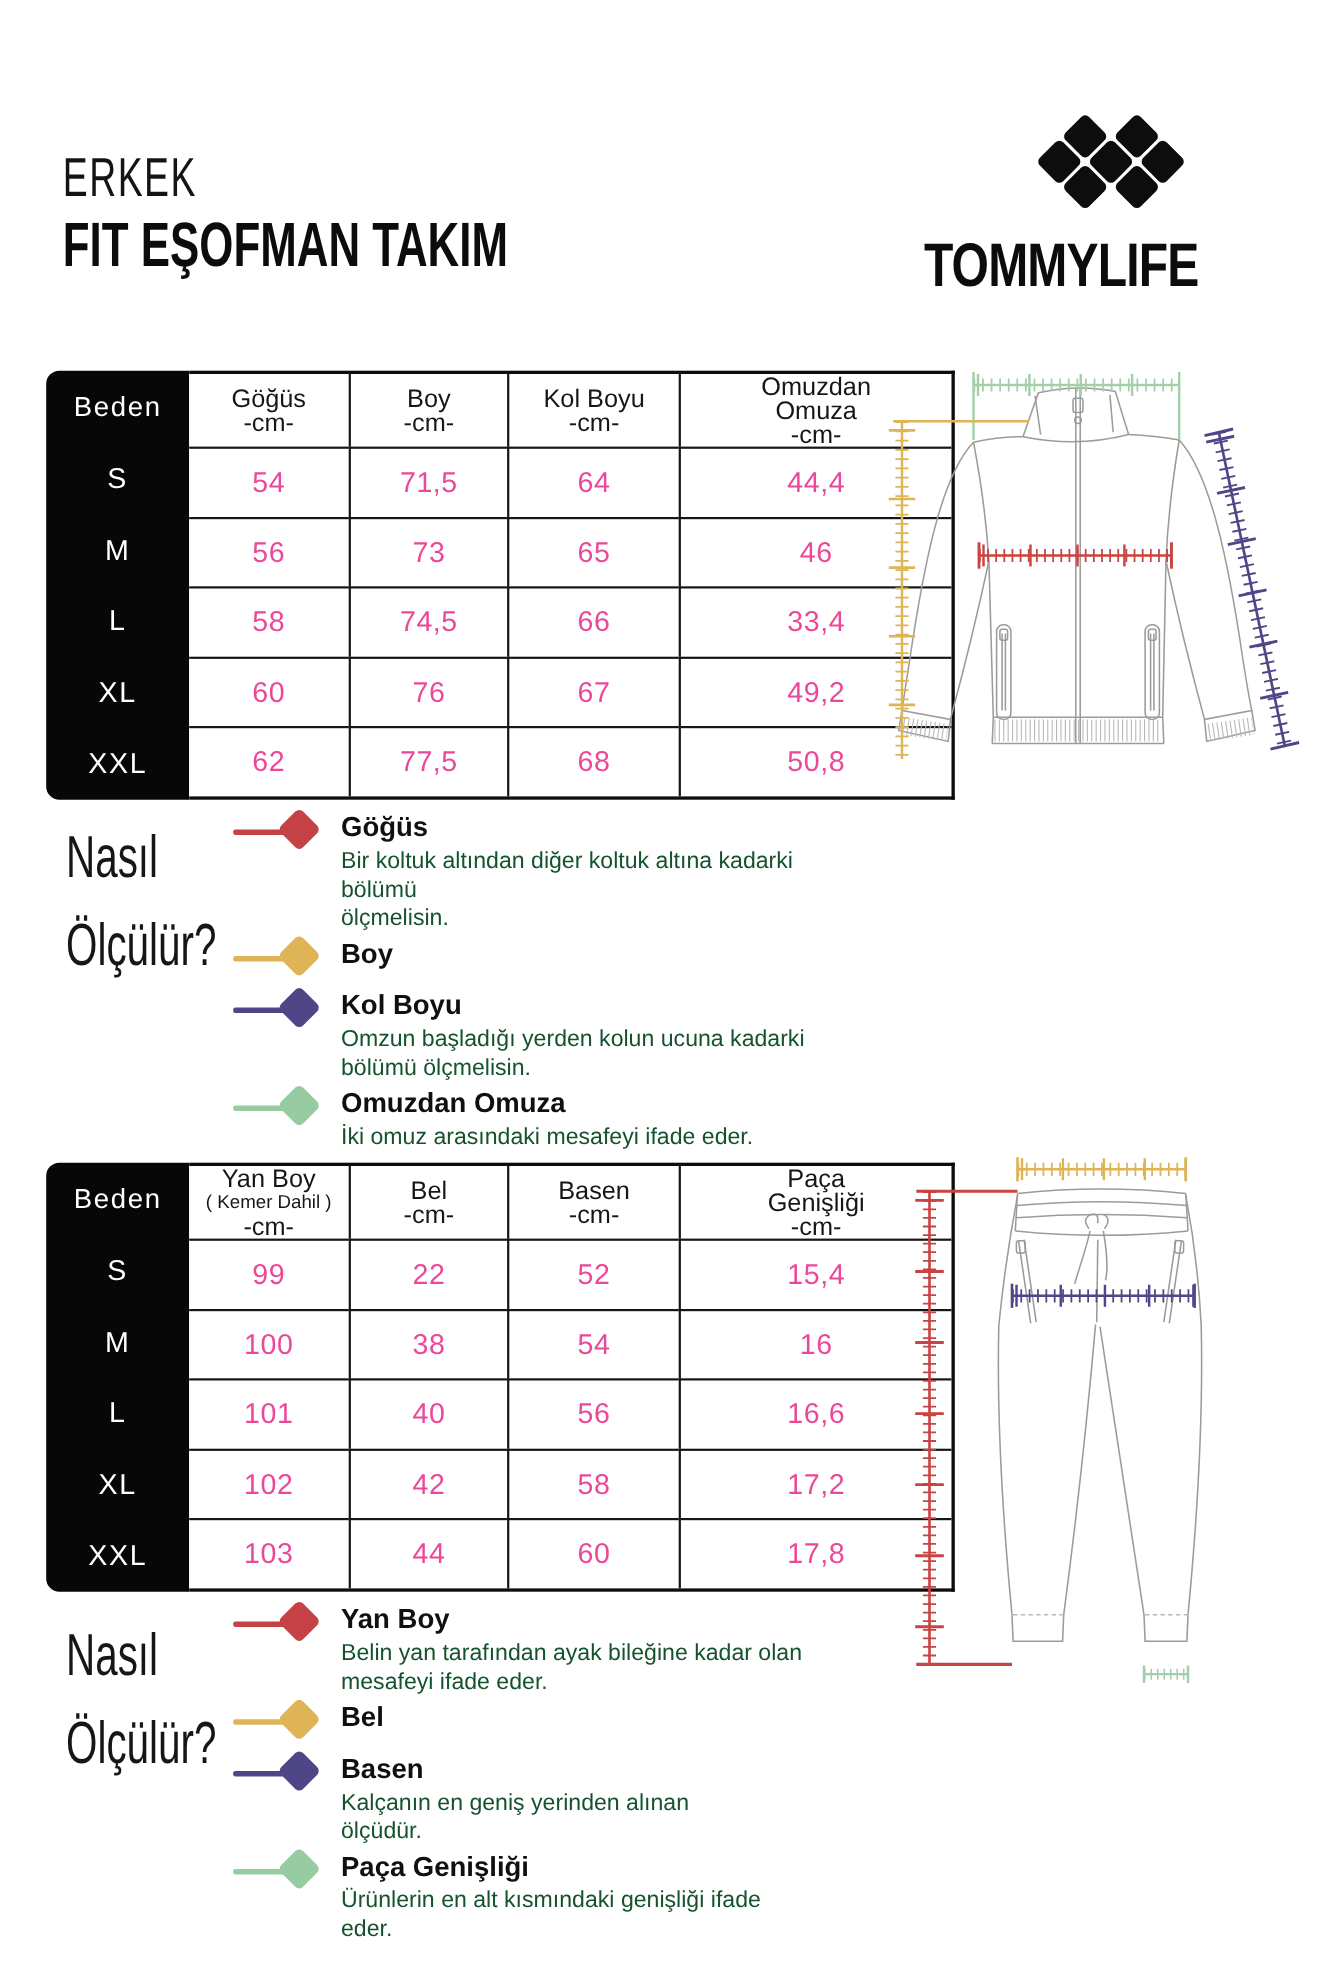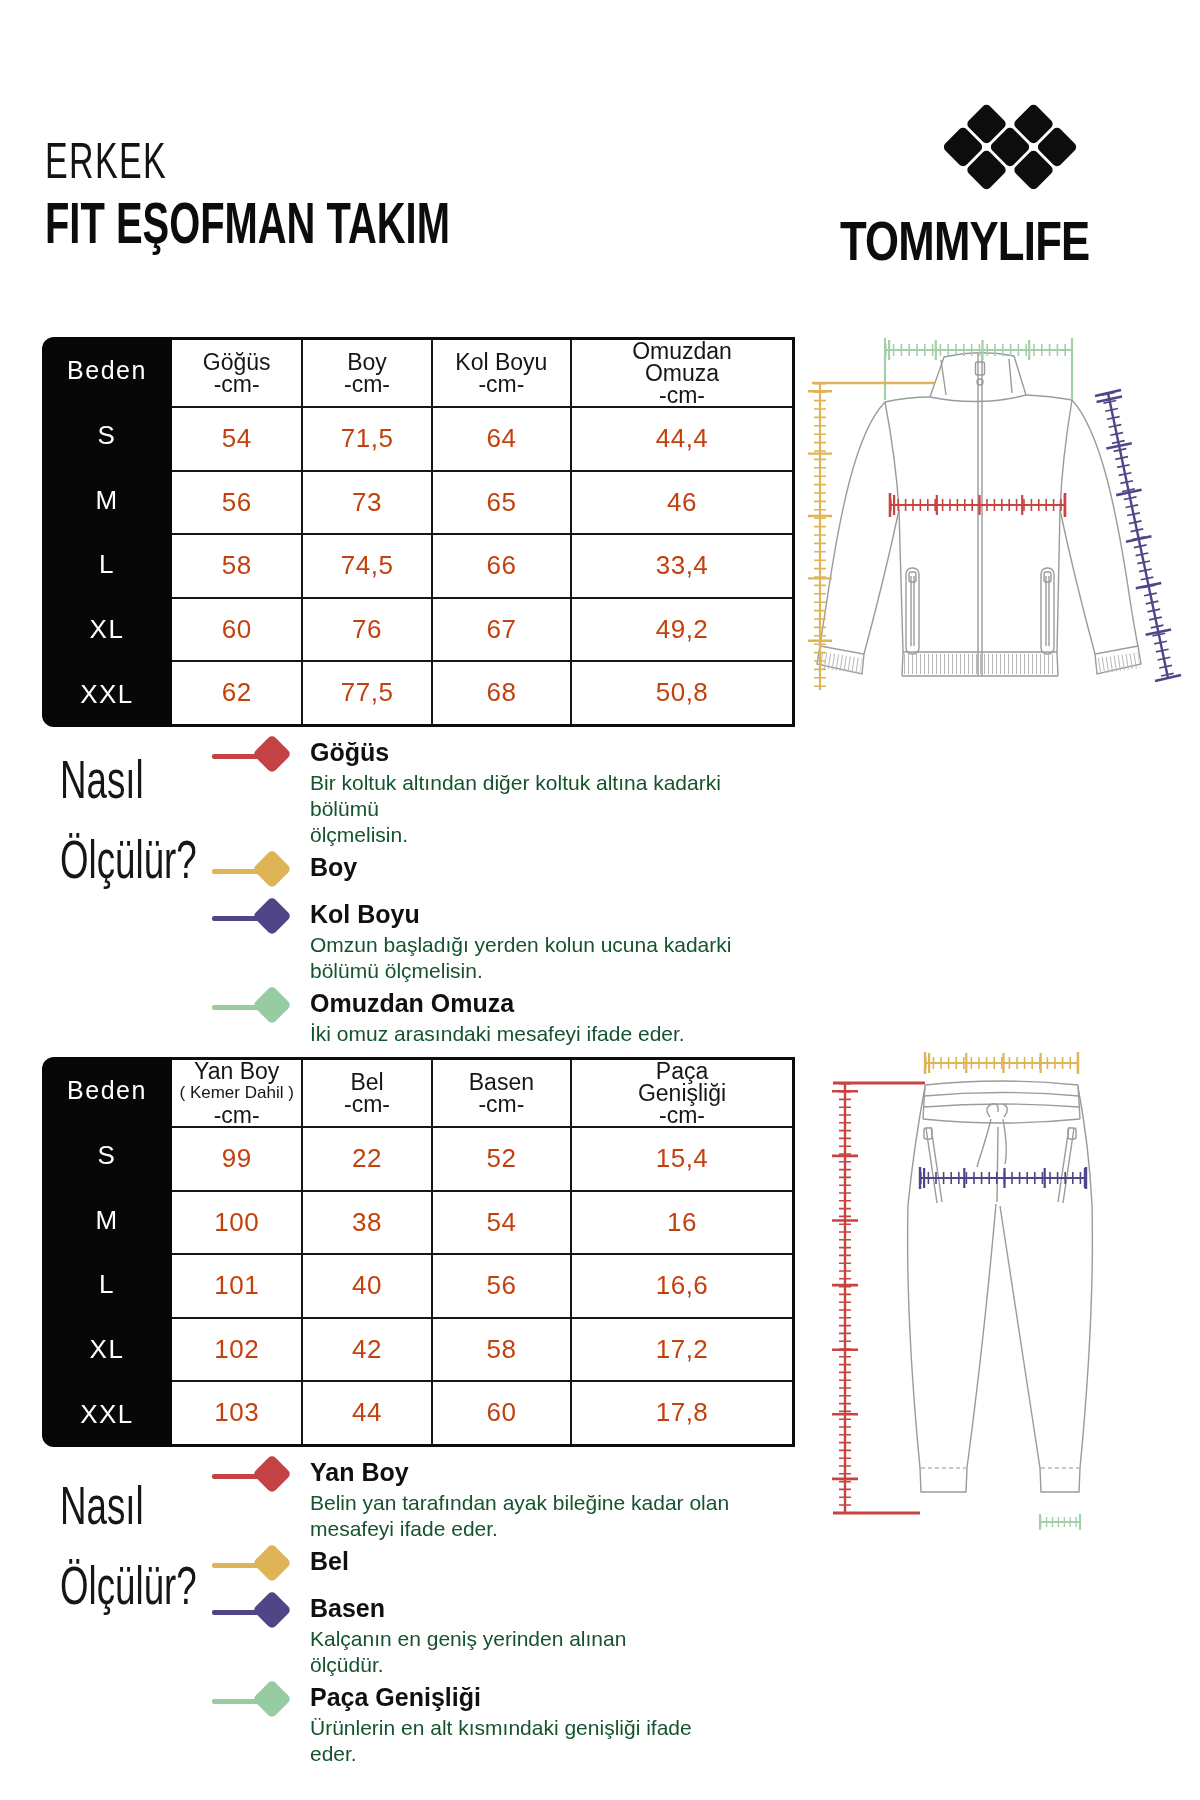--- a/index.html
+++ b/index.html
@@ -4,43 +4,43 @@
 <style>
   html,body{margin:0;padding:0;background:#fff;}
   .page{position:relative;width:1200px;height:1800px;background:#fff;
         font-family:"Liberation Sans",sans-serif;overflow:hidden;}
 
   
   .cond{display:inline-block;transform-origin:0 50%;white-space:nowrap;}
   .title-light{font-size:50px;color:#141414;transform:scaleX(.68);letter-spacing:2px;}
   .title-bold{font-size:57px;font-weight:700;color:#0c0c0c;transform:scaleX(.70);}
   .brand-text{font-size:56px;font-weight:700;color:#0c0c0c;transform:scaleX(.78);letter-spacing:-1px;}
-  .hdr{position:absolute;left:45px;}
+  .hdr{position:absolute;left:57px;}
   .htm{position:absolute;left:60px;line-height:66px;}
   .htm .cond{font-size:54px;color:#161616;transform:scaleX(.68);}
 
   
-  .tbl{position:absolute;left:42px;width:753px;display:flex;}
+  .tbl{position:absolute;left:42px;width:826px;display:flex;}
   .sizecol{width:130px;flex:none;background:#070707;border-radius:12px 0 0 12px;
            display:flex;flex-direction:column;color:#fff;}
   .sc-cell{flex:1;display:flex;align-items:center;justify-content:center;
            font-size:26px;letter-spacing:1.5px;}
   .sc-head{flex:none;height:66px;font-size:25px;}
   .datagrid{flex:1;display:grid;background:#fff;
             grid-template-columns:130fr 130fr 140fr 223fr;
             grid-template-rows:66px repeat(5,63.5px);
             border:3.5px solid #0d0d0d;border-left:none;}
   .cell{display:flex;align-items:center;justify-content:center;
         border-left:2.5px solid #161616;border-top:2.5px solid #161616;}
   .cell:nth-child(4n+1){border-left:none;}
   .cell:nth-child(-n+4){border-top:none;}
   .cell.head{flex-direction:column;line-height:22px;}
   .hl{font-size:23px;color:#161616;}
   .hl.small{font-size:17px;white-space:nowrap;}
-  .val{font-size:26px;color:#c2410c;letter-spacing:.5px;}
+  .val{font-size:26px;color:#ec4899;letter-spacing:.5px;}
 
   
   .legend{position:absolute;left:212px;width:520px;}
   .lg-item{display:flex;margin-bottom:5px;}
   .lg-marker{width:98px;flex:none;position:relative;height:42px;}
   .lg-line{position:absolute;left:0;top:16px;width:60px;height:5px;border-radius:2px;}
   .lg-diamond{position:absolute;left:46px;top:2px;width:28px;height:28px;
               transform:rotate(45deg);border-radius:5px;}
   .lg-title{font-size:25px;font-weight:700;color:#101010;margin-bottom:3px;}
   .lg-desc{font-size:21px;line-height:26px;color:#14532d;}

